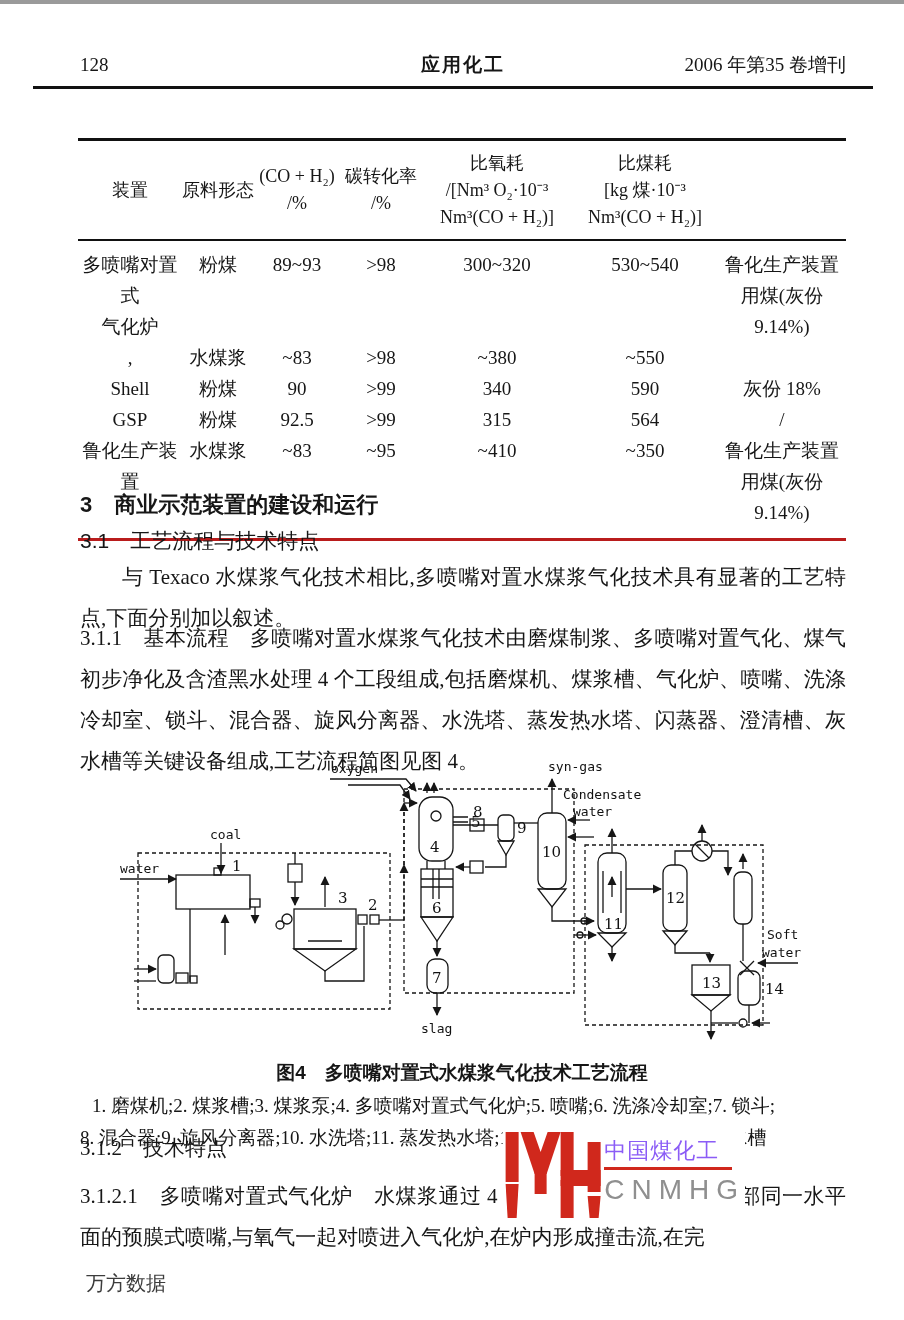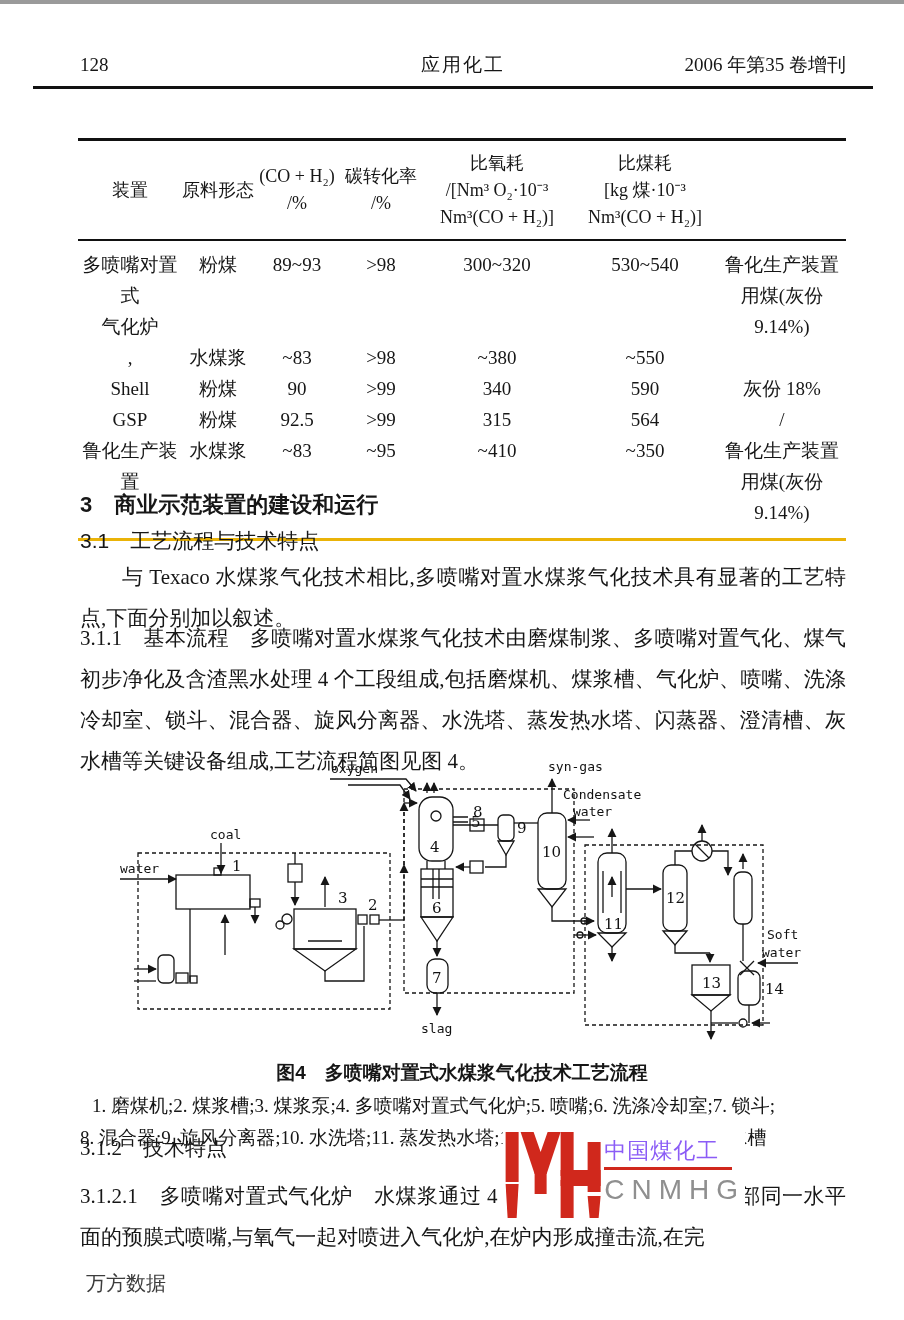--- a/index.html
+++ b/index.html
@@ -5,32 +5,32 @@
   :root { --accent:#d0281c; --ink:#161616; }
   html,body{margin:0;padding:0;background:#9a9a9a;}
   .page{
     position:relative; width:904px; height:1320px; margin:4px auto;
     background:#ffffff; color:var(--ink);
     font-family:"Liberation Serif", serif; overflow:hidden;
   }
   
   .hdr{position:absolute; top:48px; left:80px; right:58px; display:flex; align-items:baseline; font-size:19px;}
   .hdr .l{width:210px; text-align:left;}
-  .hdr .c{flex:1; text-align:center; letter-spacing:2px;}
+  .hdr .c{flex:1; text-align:center; letter-spacing:2px;font-weight:bold;}
   .hdr .r{width:210px; text-align:right;}
   .hdr-rule{position:absolute; top:82px; left:33px; width:840px; height:3px; background:#111;}
   
   .tbl-title{position:absolute; top:101px; left:78px; width:768px; text-align:center;
     font-family:"Liberation Sans",sans-serif; font-weight:bold; font-size:21px;}
   .tbl{position:absolute; top:134px; left:78px; width:768px; font-size:19px;}
   .trow{display:grid; grid-template-columns:104px 72px 86px 82px 150px 146px 128px;}
   .trow.head{border-top:3px solid #111; border-bottom:2px solid #111; min-height:98px; align-items:center;
     font-size:18px;}
   .trow.head .tcell{line-height:1.5; padding:6px 0;}
-  .tbody{border-bottom:3px solid #eab308; padding:8px 0 10px 0;}
+  .tbody{border-bottom:3px solid #b91c1c; padding:8px 0 10px 0;}
   .tcell{text-align:center; white-space:pre-line; line-height:31px;}
   
   .blk{position:absolute; left:80px; width:766px;}
   .h-big{font-family:"Liberation Sans",sans-serif; font-weight:bold; font-size:22px;}
   .h-mid{font-family:"Liberation Sans",sans-serif; font-weight:normal; font-size:21px;}
   .para{font-size:21px; line-height:41px; text-align:justify;}
   .indent{text-indent:2em;}
   
   .fig-cap{position:absolute; top:1056px; left:78px; width:768px; text-align:center;
     font-family:"Liberation Sans",sans-serif; font-weight:bold; font-size:19px;}

